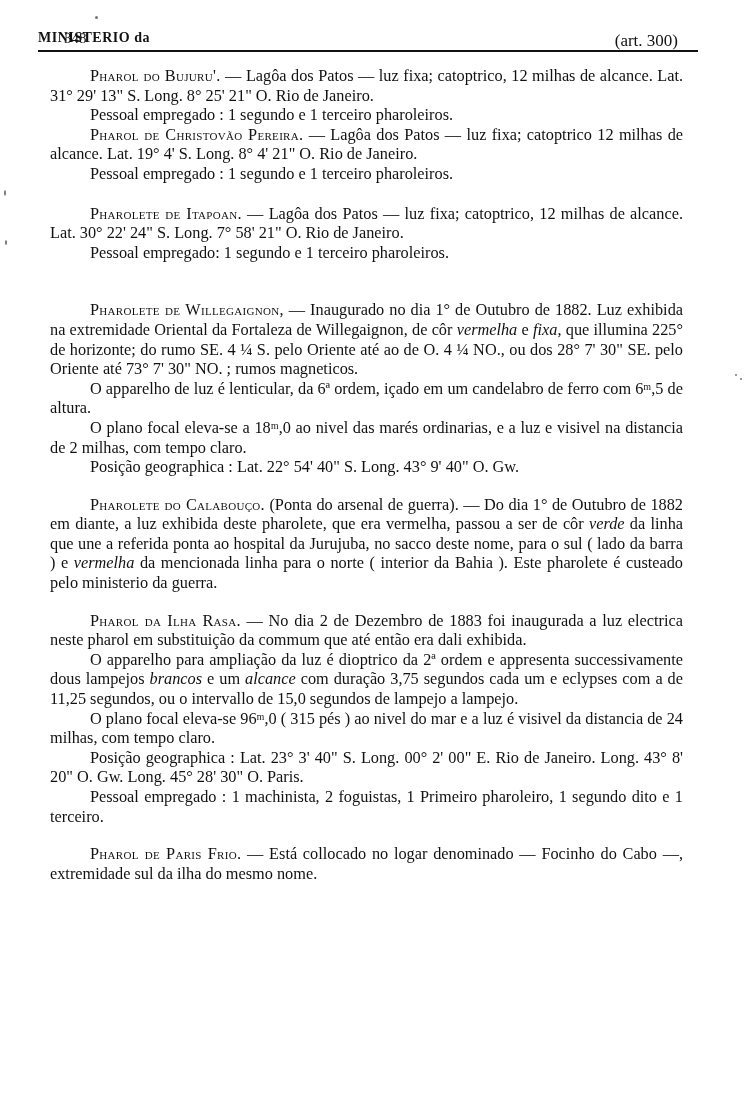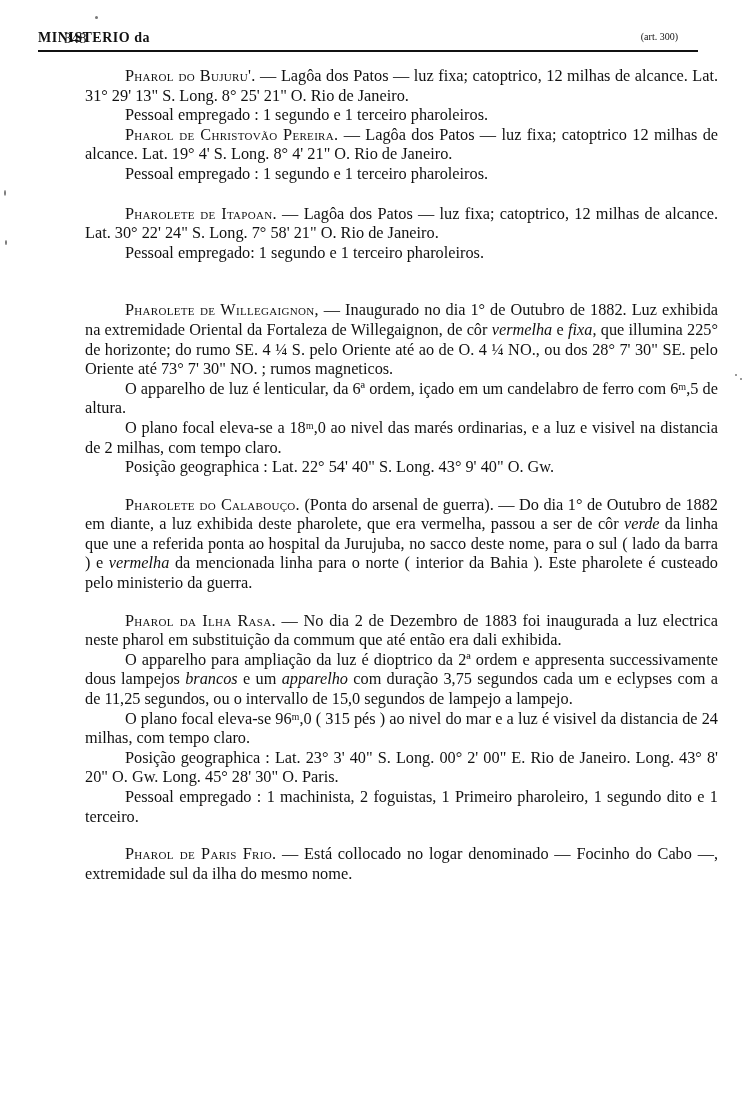--- a/index.html
+++ b/index.html
@@ -41,39 +41,38 @@
       right: 0;
       top: 0;
       font-size: 14px;
       font-weight: bold;
       letter-spacing: 0.5px;
     }
     .header .art {
       position: absolute;
       right: 20px;
       top: 1px;
-      font-size: 10px;
+      font-size: 17px;
     }
     .rule {
       position: absolute;
       left: 38px;
       top: 50px;
       width: 660px;
       height: 2px;
       background: #111;
     }
     .content {
       position: absolute;
       left: 50px;
       top: 66px;
       width: 633px;
       font-size: 16.3px;
       line-height: 19.6px;
       text-align: justify;
-      margin-left: 35px;
     }
     .content p {
       margin: 0;
       text-indent: 40px;
     }
     .sc {
       font-variant: small-caps;
       letter-spacing: 0.3px;
     }
     .section-title {
@@ -125,21 +124,21 @@
     <p>O plano focal eleva-se a 18ᵐ,0 ao nivel das marés ordinarias, e a luz e visivel na distancia de 2 milhas, com tempo claro.</p>
     <p>Posição geographica : Lat. 22° 54' 40" S. Long. 43° 9' 40" O. Gw.</p>
 
     <div class="gap-md"></div>
 
     <p><span class="sc">Pharolete do Calabouço.</span><span> (Ponta do arsenal de guerra). — Do dia 1° de Outubro de 1882 em diante, a luz exhibida deste pharolete, que era vermelha, passou a ser de côr </span><em>verde</em><span> da linha que une a referida ponta ao hospital da Jurujuba, no sacco deste nome, para o sul ( lado da barra ) e </span><em>vermelha</em><span> da mencionada linha para o norte ( interior da Bahia ). Este pharolete é custeado pelo ministerio da guerra.</span></p>
 
     <div class="gap-md"></div>
 
     <p><span class="sc">Pharol da Ilha Rasa.</span><span> — No dia 2 de Dezembro de 1883 foi inaugurada a luz electrica neste pharol em substituição da commum que até então era dali exhibida.</span></p>
-    <p><span>O apparelho para ampliação da luz é dioptrico da 2ª ordem e appresenta successivamente dous lampejos </span><em>brancos</em><span> e um </span><em>apparelho</em><span> com duração 3,75 segundos cada um e eclypses com a de 11,25 segundos, ou o intervallo de 15,0 segundos de lampejo a lampejo.</span></p>
+    <p><span>O apparelho para ampliação da luz é dioptrico da 2ª ordem e appresenta successivamente dous lampejos </span><em>brancos</em><span> e um </span><em>alcance</em><span> com duração 3,75 segundos cada um e eclypses com a de 11,25 segundos, ou o intervallo de 15,0 segundos de lampejo a lampejo.</span></p>
     <p>O plano focal eleva-se 96ᵐ,0 ( 315 pés ) ao nivel do mar e a luz é visivel da distancia de 24 milhas, com tempo claro.</p>
     <p>Posição geographica : Lat. 23° 3' 40" S. Long. 00° 2' 00" E. Rio de Janeiro. Long. 43° 8' 20" O. Gw. Long. 45° 28' 30" O. Paris.</p>
     <p>Pessoal empregado : 1 machinista, 2 foguistas, 1 Primeiro pharoleiro, 1 segundo dito e 1 terceiro.</p>
 
     <div class="gap-md"></div>
 
     <p><span class="sc">Pharol de Paris Frio.</span><span> — Está collocado no logar denominado — Focinho do Cabo —, extremidade sul da ilha do mesmo nome.</span></p>
 
   </div>
 

